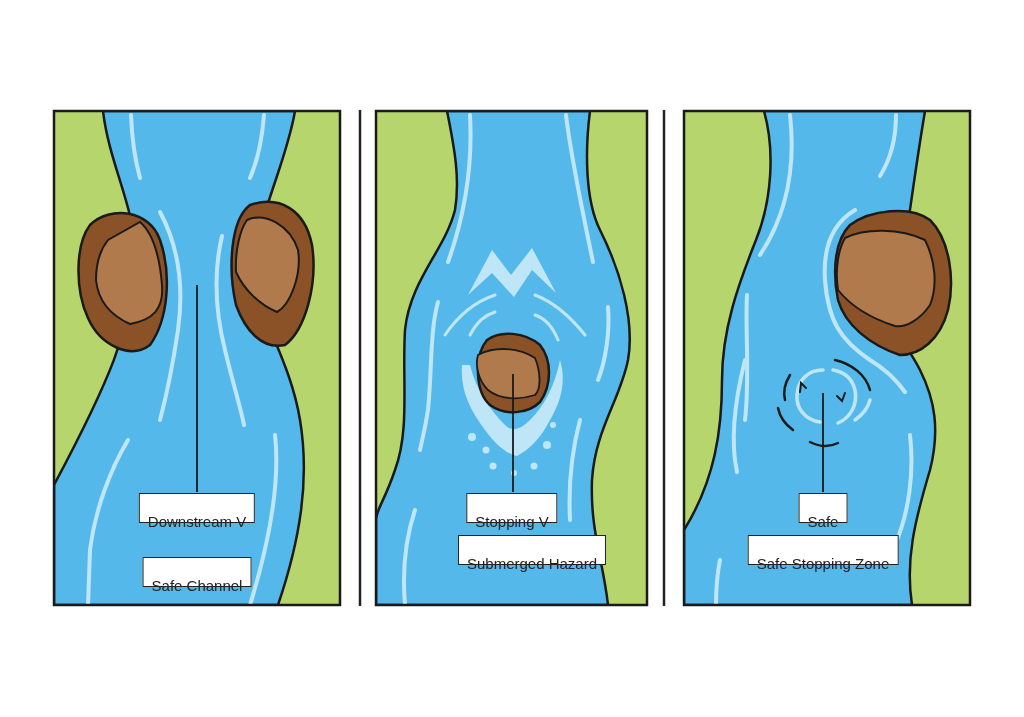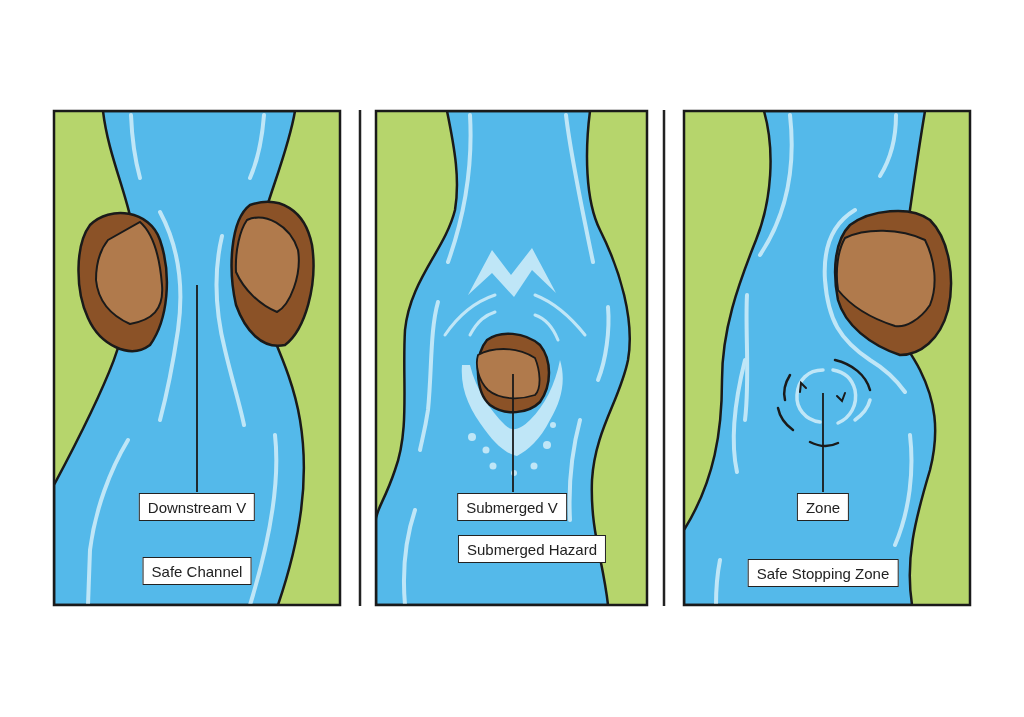--- a/index.html
+++ b/index.html
@@ -1,19 +1,19 @@
 <!DOCTYPE html>
 <html><head>
 <meta charset="utf-8">
 <style>
   html,body{margin:0;padding:0;background:#ffffff;}
   body{width:1024px;height:717px;position:relative;overflow:hidden;font-family:"Liberation Sans",sans-serif;}
   svg{position:absolute;left:0;top:0;}
   .label{position:absolute;background:#ffffff;border:1.5px solid #222;font-size:15px;color:#222;
-    text-align:center;line-height:28px;height:28px;box-sizing:border-box;white-space:nowrap;padding:0 8px;transform:translateX(-50%);}
+    text-align:center;line-height:28px;height:28px;box-sizing:border-box;white-space:nowrap;padding:14px 8px;transform:translateX(-50%);}
 </style>
 </head>
 <body>
 
 <svg width="1024" height="717" viewBox="0 0 1024 717">
   <defs>
     <clipPath id="c1">
         <rect x="54" y="111" width="286" height="494"></rect>
       </clipPath>
     <clipPath id="c2">
@@ -118,17 +118,17 @@
       <path d="M845,393 L842,401 L837,396" stroke="#1a1a1a" stroke-width="2"></path>
     </g>
     <line x1="823" y1="393" x2="823" y2="492" stroke="#1a1a1a" stroke-width="1.8"></line>
   </g>
   <rect x="684" y="111" width="286" height="494" fill="none" stroke="#1a1a1a" stroke-width="2.5"></rect>
 </svg>
 
 <div class="label" style="left:197px;top:493px;">Downstream V</div>
 <div class="label" style="left:197px;top:557px;">Safe Channel</div>
 
-<div class="label" style="left:512px;top:493px;">Submerged V</div>
+<div class="label" style="left:512px;top:493px;">Stopping V</div>
 <div class="label" style="left:532px;top:535px;">Submerged Hazard</div>
 
-<div class="label" style="left:823px;top:493px;">Zone</div>
-<div class="label" style="left:823px;top:559px;text-align:center;">Safe Stopping Zone</div>
+<div class="label" style="left:823px;top:493px;">Safe</div>
+<div class="label" style="left:823px;top:535px;text-align:center;">Safe Stopping Zone</div>
 
 </body></html>

